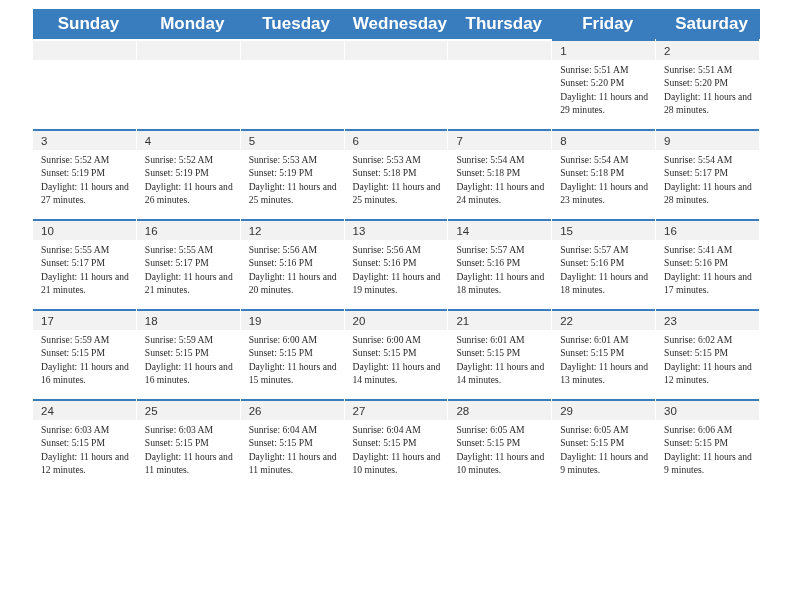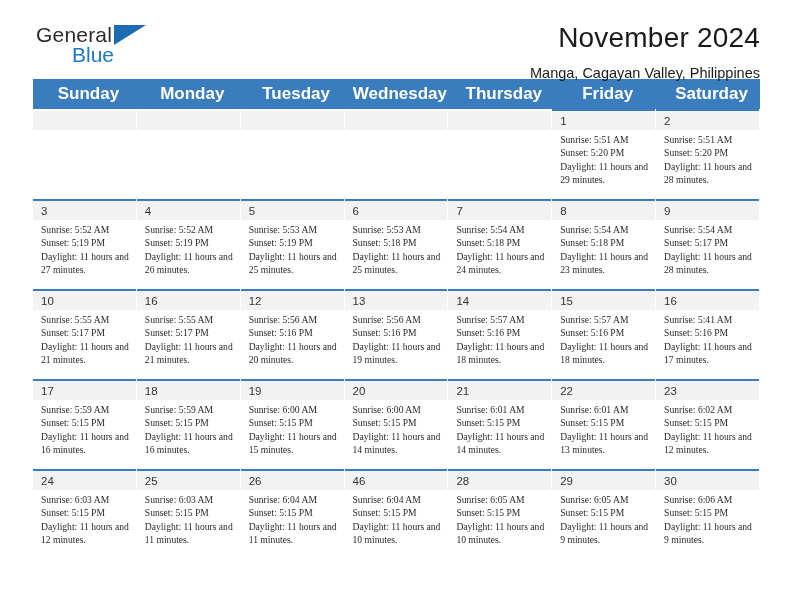--- a/index.html
+++ b/index.html
@@ -135,31 +135,20 @@
   }
   .info div {
     white-space: normal;
   }
 </style>
 </head>
 <body>
 
 <div class="page">
 
-  <div class="header">
-    <div class="logo">
-      <span class="logo-general">General</span>
-      <span class="logo-triangle"></span>
-      <span class="logo-blue">Blue</span>
-    </div>
-    <div class="title-block">
-      <div class="month-title">November 2024</div>
-      <div class="location">Manga, Cagayan Valley, Philippines</div>
-    </div>
-  </div>
 
   <table class="calendar">
     <thead>
       <tr>
         <th>Sunday</th>
         <th>Monday</th>
         <th>Tuesday</th>
         <th>Wednesday</th>
         <th>Thursday</th>
         <th>Friday</th>
@@ -456,21 +445,21 @@
               <span class="daynum">26</span>
               <div class="info">
                 <div>Sunrise: 6:04 AM</div>
                 <div>Sunset: 5:15 PM</div>
                 <div>Daylight: 11 hours and 11 minutes.</div>
               </div>
             </div>
           </td>
           <td>
             <div class="daycell filled">
-              <span class="daynum">46</span>
+              <span class="daynum">27</span>
               <div class="info">
                 <div>Sunrise: 6:04 AM</div>
                 <div>Sunset: 5:15 PM</div>
                 <div>Daylight: 11 hours and 10 minutes.</div>
               </div>
             </div>
           </td>
           <td>
             <div class="daycell filled">
               <span class="daynum">28</span>

